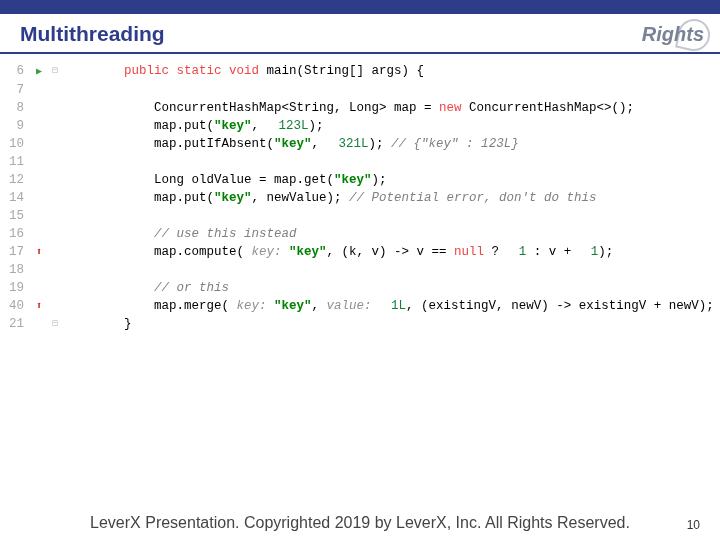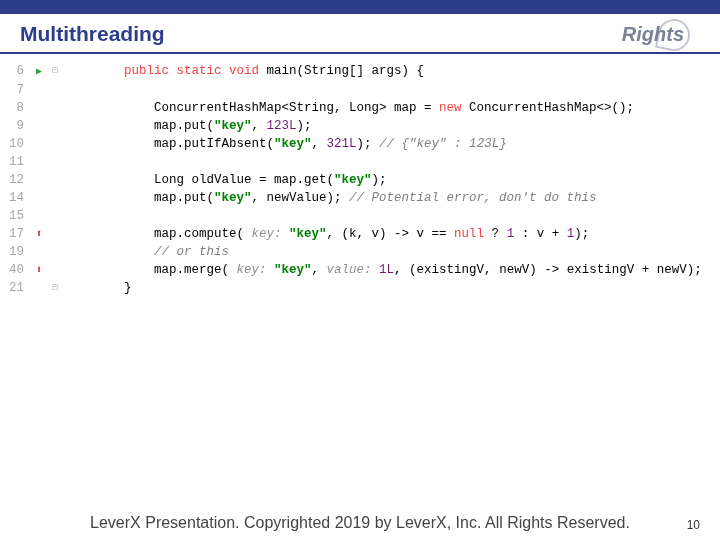--- a/index.html
+++ b/index.html
@@ -1,32 +1,32 @@
 <!DOCTYPE html>
 <html><head>
 <meta charset="utf-8">
 <style>
   * { margin: 0; padding: 0; box-sizing: border-box; }
   body { width: 720px; height: 540px; font-family: Arial, sans-serif; background: #fff; position: relative; overflow: hidden; }
   .topbar { height: 14px; background: #2e3d8a; }
   .gap { height: 8px; }
-  .header { display: flex; justify-content: space-between; align-items: center; padding: 0 36px 0 20px; margin-bottom: 6px; }
+  .header { display: flex; justify-content: space-between; align-items: center; padding: 0 16px 0 20px; margin-bottom: 6px; }
   .title { color: #2e3d8a; font-size: 21px; font-weight: bold; }
   .logo { color: #7a8296; font-size: 20px; font-style: italic; font-weight: bold; position: relative; }
   .logo::after { content: ""; position: absolute; right: -6px; top: -4px; width: 28px; height: 28px; border: 2px solid #7a8296; border-radius: 50% 50% 50% 0; transform: rotate(12deg); opacity: 0.45; }
   .divider { height: 2px; background: #2e3d8a; margin: 0; }
   .code-area { padding: 8px 0 0 0; font-family: Consolas, "Courier New", monospace; font-size: 12.5px; line-height: 18px; }
   .line { display: flex; align-items: flex-start; }
   .gutter { width: 30px; text-align: right; color: #a8a8a8; padding-right: 6px; user-select: none; }
   .mark { width: 18px; text-align: center; font-size: 11px; }
   .fold { width: 14px; text-align: center; color: #c8c8c8; font-size: 10px; }
   .code { flex: 1; white-space: pre; color: #000; padding-left: 2px; }
   .kw { color: #ef4444; font-weight: normal; }
   .str { color: #008000; font-weight: bold; }
-  .num { color: #701a75; }
+  .num { color: #15803d; margin-left: 12px; }
   .cm { color: #808080; font-style: italic; }
   .hint { color: #909090; font-style: italic; }
   .play { color: #3a9c3a; font-size: 10px; }
   .arrow { color: #c83232; font-size: 11px; }
   .footer { position: absolute; bottom: 8px; left: 0; right: 0; text-align: center; font-size: 16px; color: #444; }
   .pagenum { position: absolute; bottom: 8px; right: 20px; font-size: 12px; color: #333; }
 </style>
 </head>
 <body>
 
@@ -87,24 +87,36 @@
       <div class="fold"></div>
       <div class="code">            map.put(<span class="str">"key"</span>, newValue); <span class="cm">// Potential error, don't do this</span></div>
     </div>
     <div class="line">
       <div class="gutter">15</div>
       <div class="mark"></div>
       <div class="fold"></div>
       <div class="code">            </div>
     </div>
     <div class="line">
+      <div class="gutter">16</div>
+      <div class="mark"></div>
+      <div class="fold"></div>
+      <div class="code">            <span class="cm">// use this instead</span></div>
+    </div>
+    <div class="line">
       <div class="gutter">17</div>
       <div class="mark"><span class="arrow">⬆</span></div>
       <div class="fold"></div>
       <div class="code">            map.compute( <span class="hint">key: </span><span class="str">"key"</span>, (k, v) -&gt; v == <span class="kw">null</span> ? <span class="num">1</span> : v + <span class="num">1</span>);</div>
+    </div>
+    <div class="line">
+      <div class="gutter">18</div>
+      <div class="mark"></div>
+      <div class="fold"></div>
+      <div class="code">            </div>
     </div>
     <div class="line">
       <div class="gutter">19</div>
       <div class="mark"></div>
       <div class="fold"></div>
       <div class="code">            <span class="cm">// or this</span></div>
     </div>
     <div class="line">
       <div class="gutter">40</div>
       <div class="mark"><span class="arrow">⬆</span></div>

